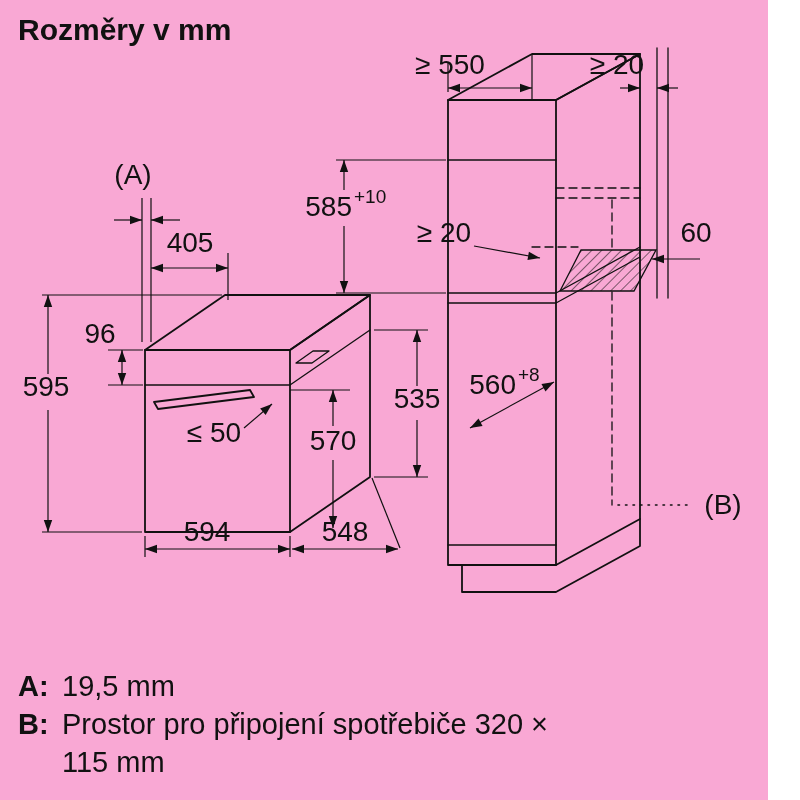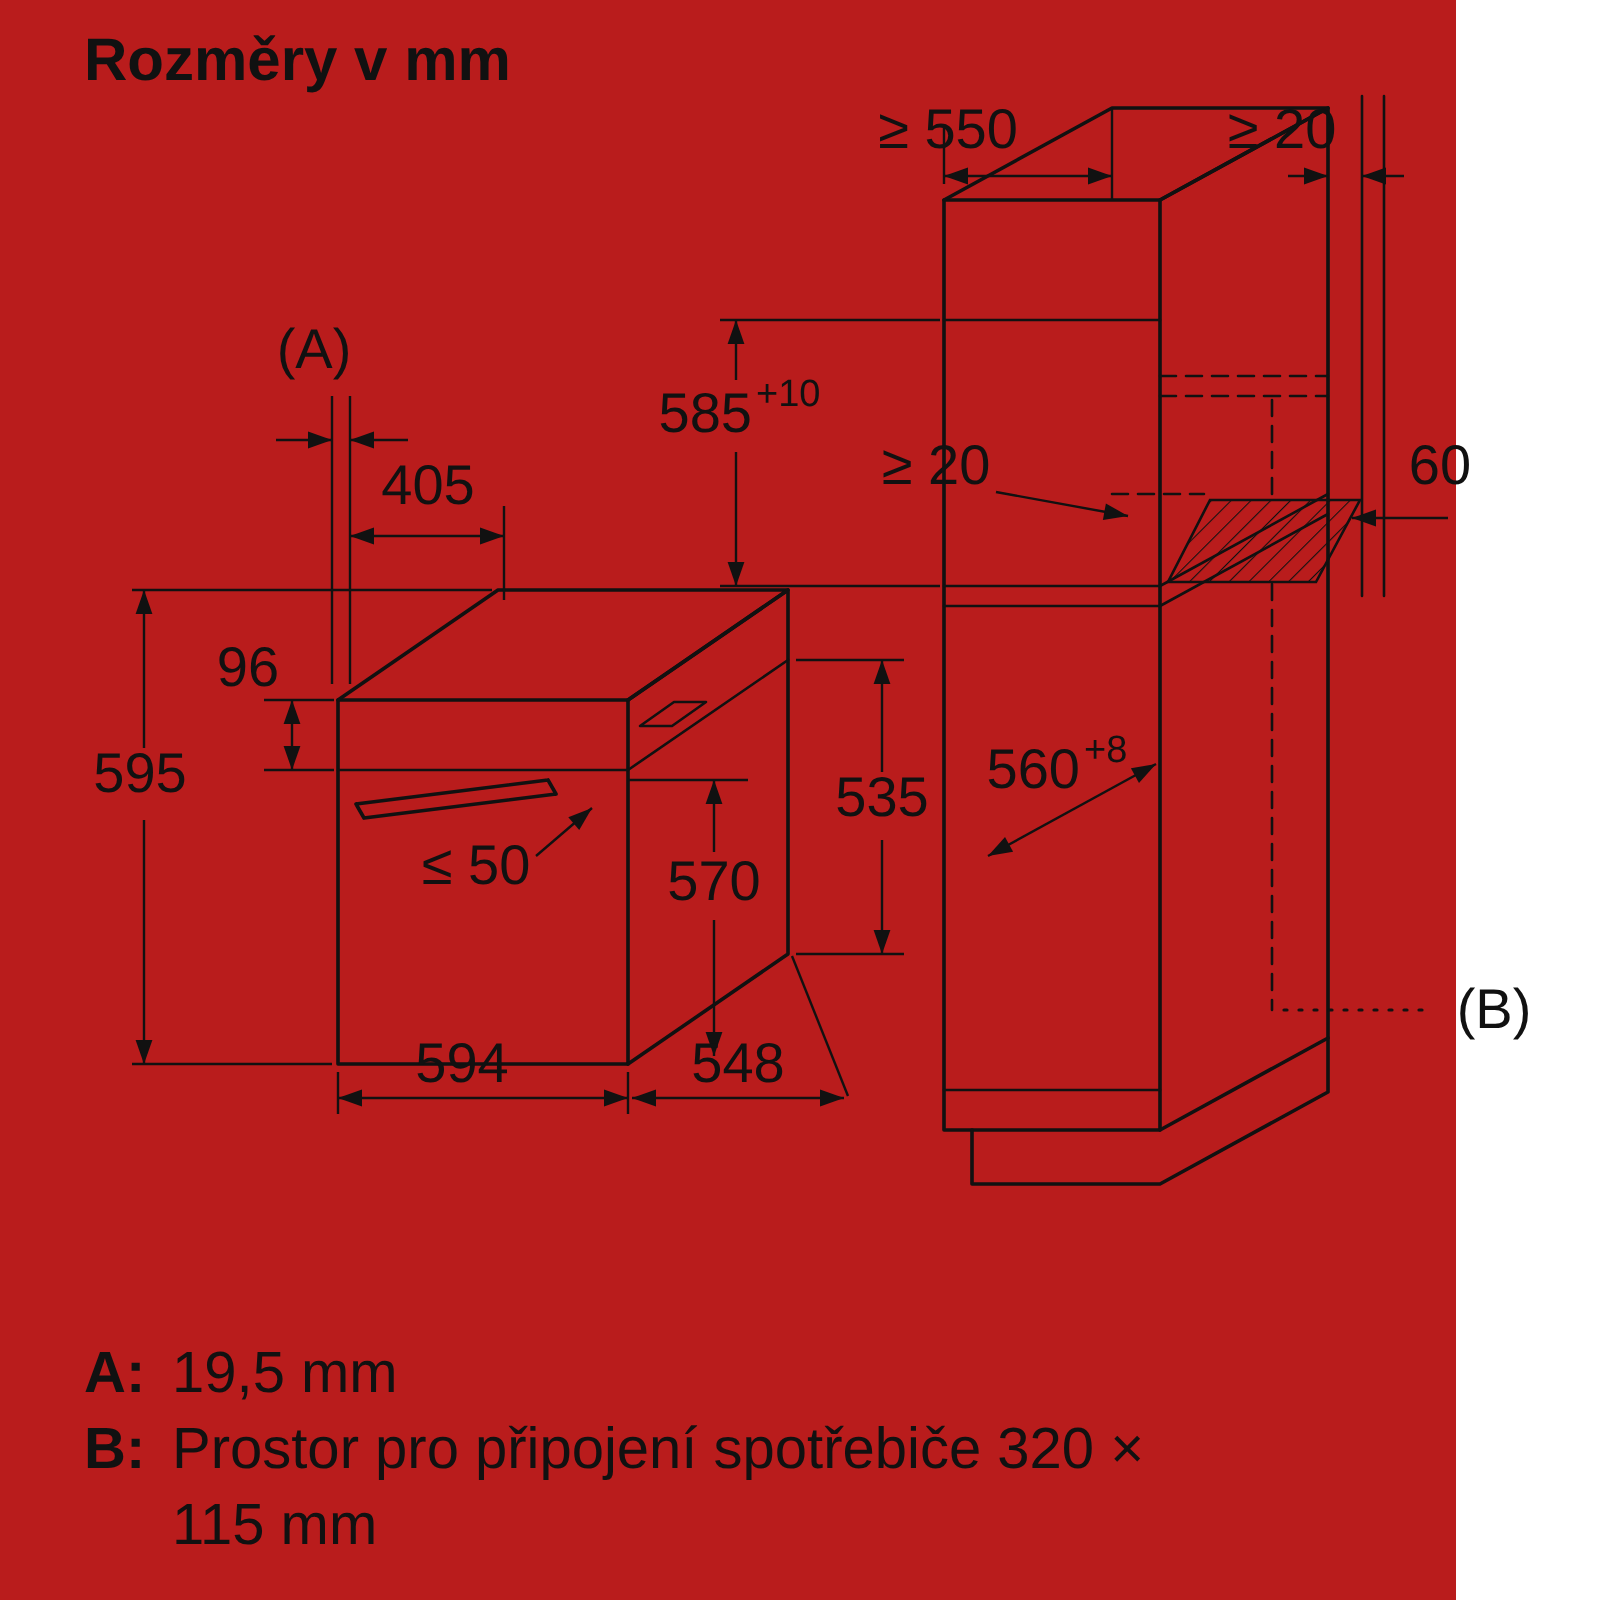--- a/index.html
+++ b/index.html
@@ -1,17 +1,17 @@
 <!DOCTYPE html>
 <html><head>
 <meta charset="utf-8">
 <style>
   html,body{margin:0;padding:0;background:#fff;}
   body{width:800px;height:800px;font-family:"Liberation Sans",sans-serif;}
-  .stage{position:relative;width:704px;height:800px;background:#b91c1c;padding-left:24px;}
+  .stage{position:relative;width:768px;height:800px;background:#f9a8d4;}
   svg{display:block;}
   .obj{stroke:#111;fill:none;stroke-width:1.8;stroke-linejoin:round;stroke-linecap:round;}
   .thin{stroke-width:1.3;}
   .dim{stroke:#111;fill:none;stroke-width:1.2;}
   .dash{stroke-dasharray:8 5;}
   .dot{stroke-dasharray:1.5 6;stroke-linecap:round;stroke-width:1.6;}
   text{fill:#111;font-size:28px;font-family:"Liberation Sans",sans-serif;}
   .sup{font-size:19px;}
   .title{font-size:30px;font-weight:bold;}
   .legend{font-size:29px;}

